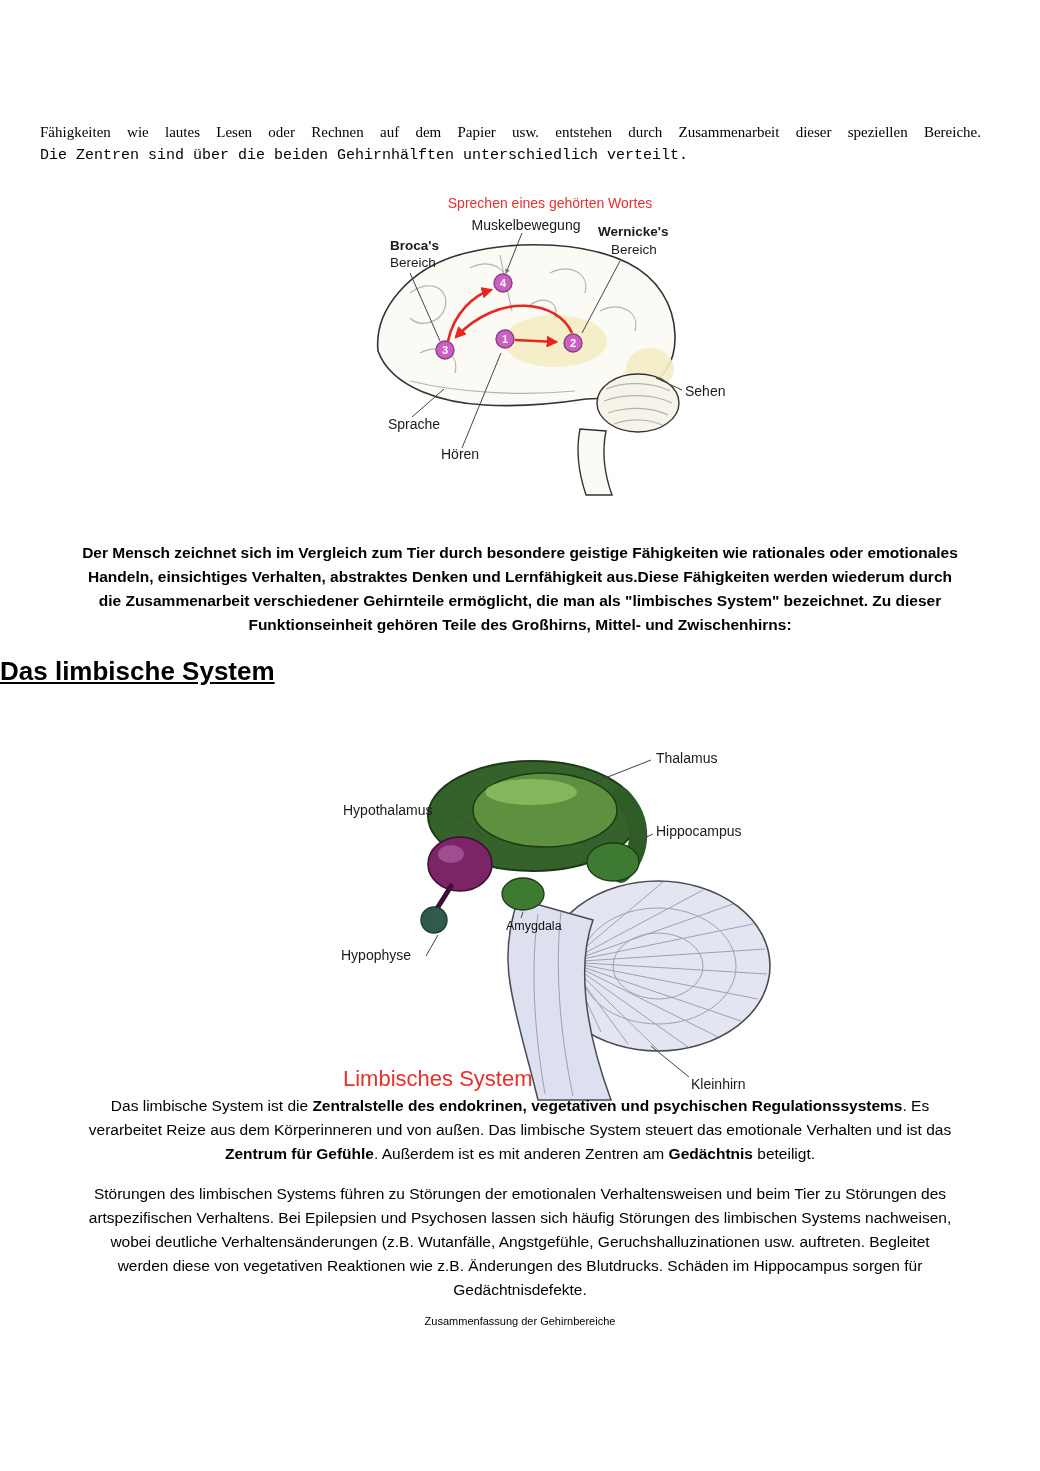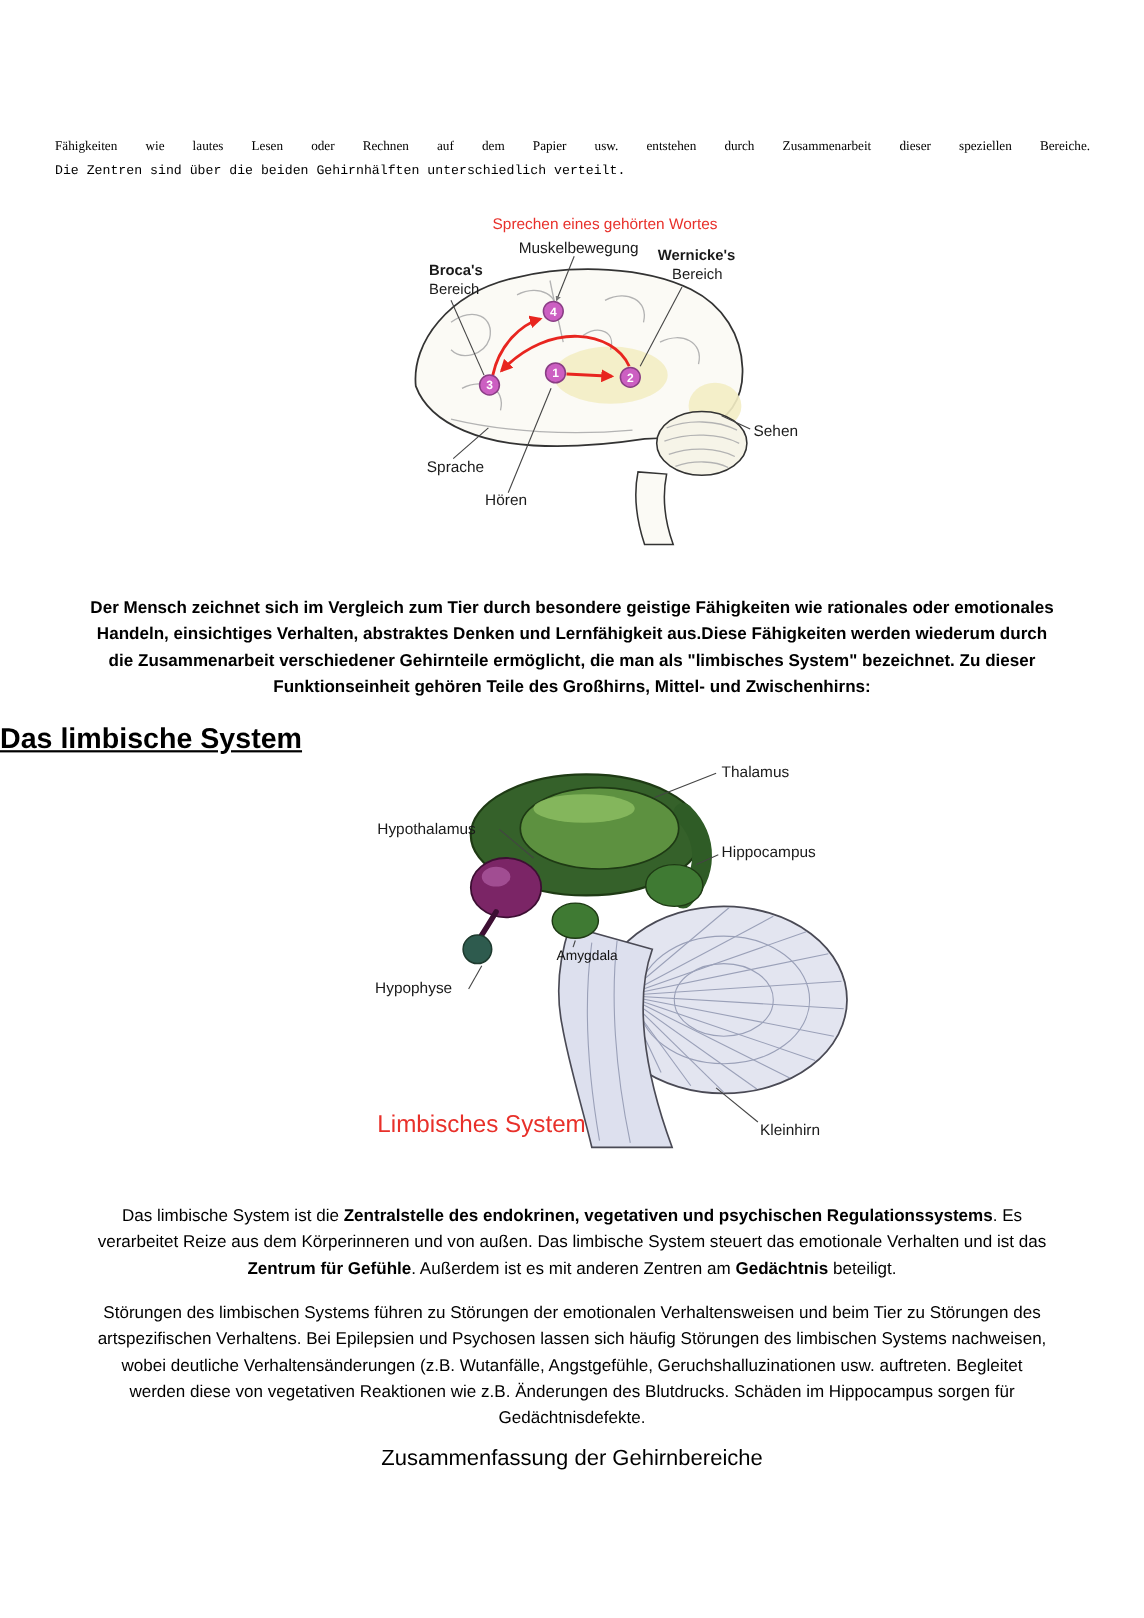--- a/index.html
+++ b/index.html
@@ -3,44 +3,44 @@
 <meta charset="utf-8">
 <style>
   * { margin:0; padding:0; box-sizing:border-box; }
   html,body { background:#ffffff; }
   body {
     width:1040px; height:1471px; position:relative;
     font-family:"Liberation Sans", sans-serif; color:#000;
     overflow:hidden;
   }
   .intro {
-    position:absolute; top:121px; left:50px; width:941px;
-    font-family:"Liberation Serif", serif; font-size:12px; line-height:23px;
+    position:absolute; top:121px; left:40px; width:941px;
+    font-family:"Liberation Serif", serif; font-size:15px; line-height:23px;
   }
   .intro .l1 { display:block; text-align:justify; text-align-last:justify; }
   .intro .l2 { display:block;font-family:Liberation Mono, monospace; }
   .fig1 { position:absolute; top:193px; left:350px; width:400px; height:315px; }
   .para2 {
     position:absolute; top:541px; left:80px; width:880px;
     font-size:15.5px; line-height:24px; text-align:center;font-weight:bold;
   }
   .heading {
     position:absolute; top:656px; left:0; width:100%;
     text-align:left; font-size:26px; font-weight:bold;
     text-decoration:underline;
   }
-  .fig2 { position:absolute; top:687px; left:333px; width:452px; height:362px; }
+  .fig2 { position:absolute; top:744px; left:333px; width:452px; height:362px; }
   .bodytext {
     position:absolute; top:1078px; left:70px; width:900px;
     font-size:15.5px; line-height:24px; text-align:center;
   }
   .bodytext p { margin:16px; }
   .footer {
     position:absolute; top:1315px; left:0; width:100%;
-    text-align:center; font-size:20px;
+    text-align:center; font-size:11px;
   }
   svg text { font-family:"Liberation Sans", sans-serif; }
   .lblB { font-weight:bold; font-size:13.5px; fill:#1a1a1a; }
   .lbl  { font-size:13.5px; fill:#1a1a1a; }
   .lbl2 { font-size:14px; fill:#1a1a1a; }
   .titleRed { font-size:14px; }
   .captionRed { font-size:22px; }
   .ptr { stroke:#444; stroke-width:1; fill:none; }
   .gyri { stroke:#b3b3b3; stroke-width:1.2; fill:none; }
 </style>

